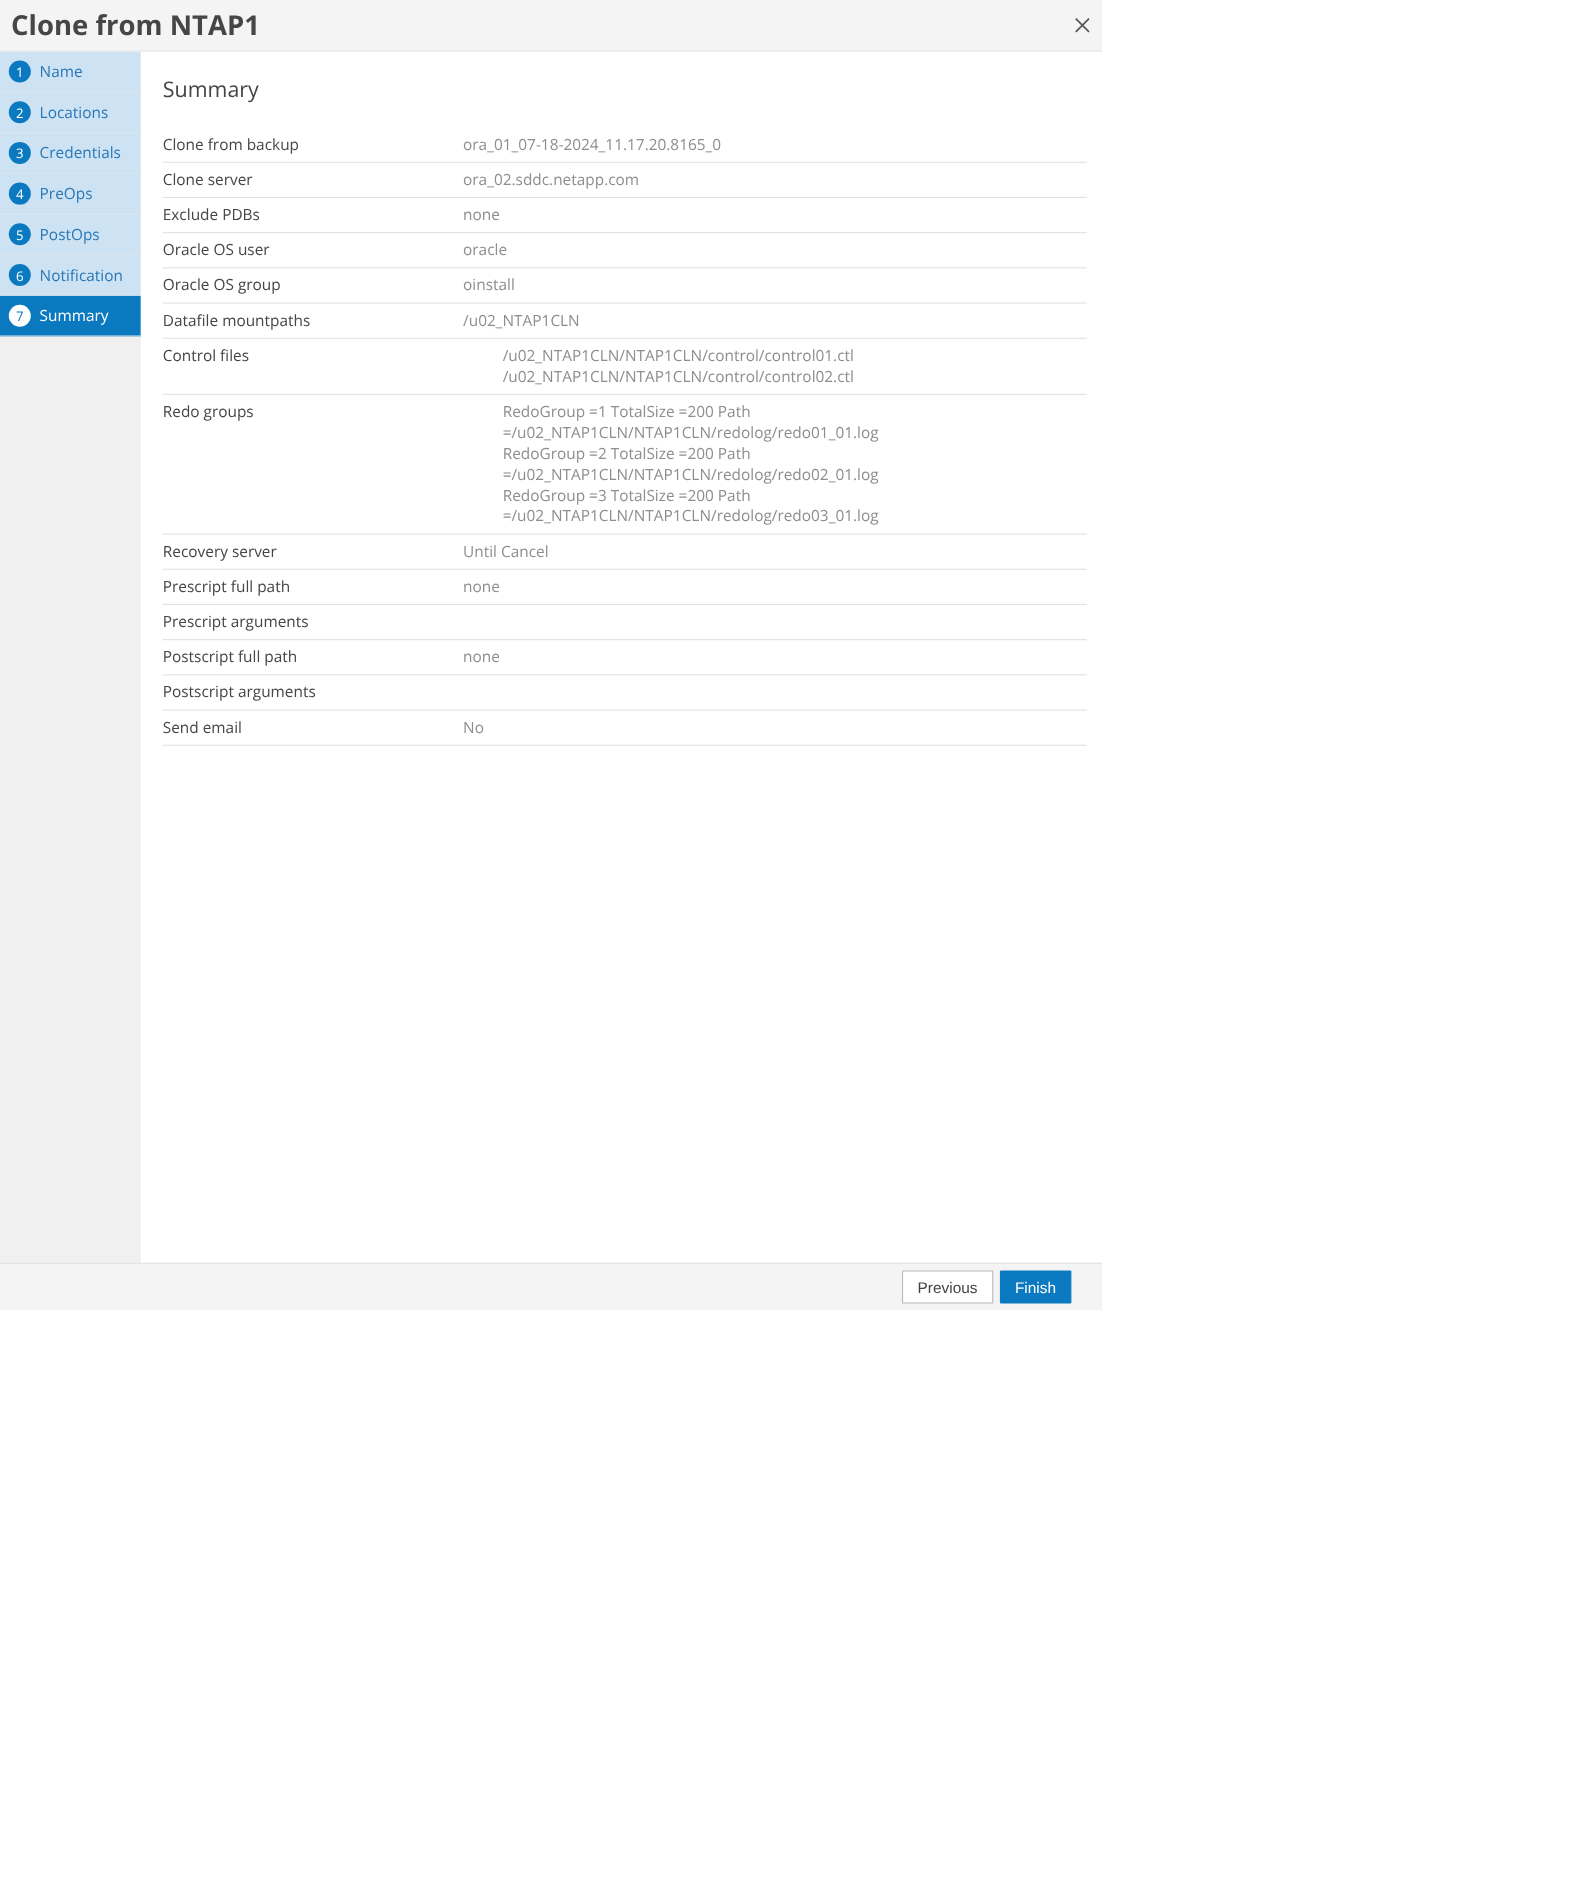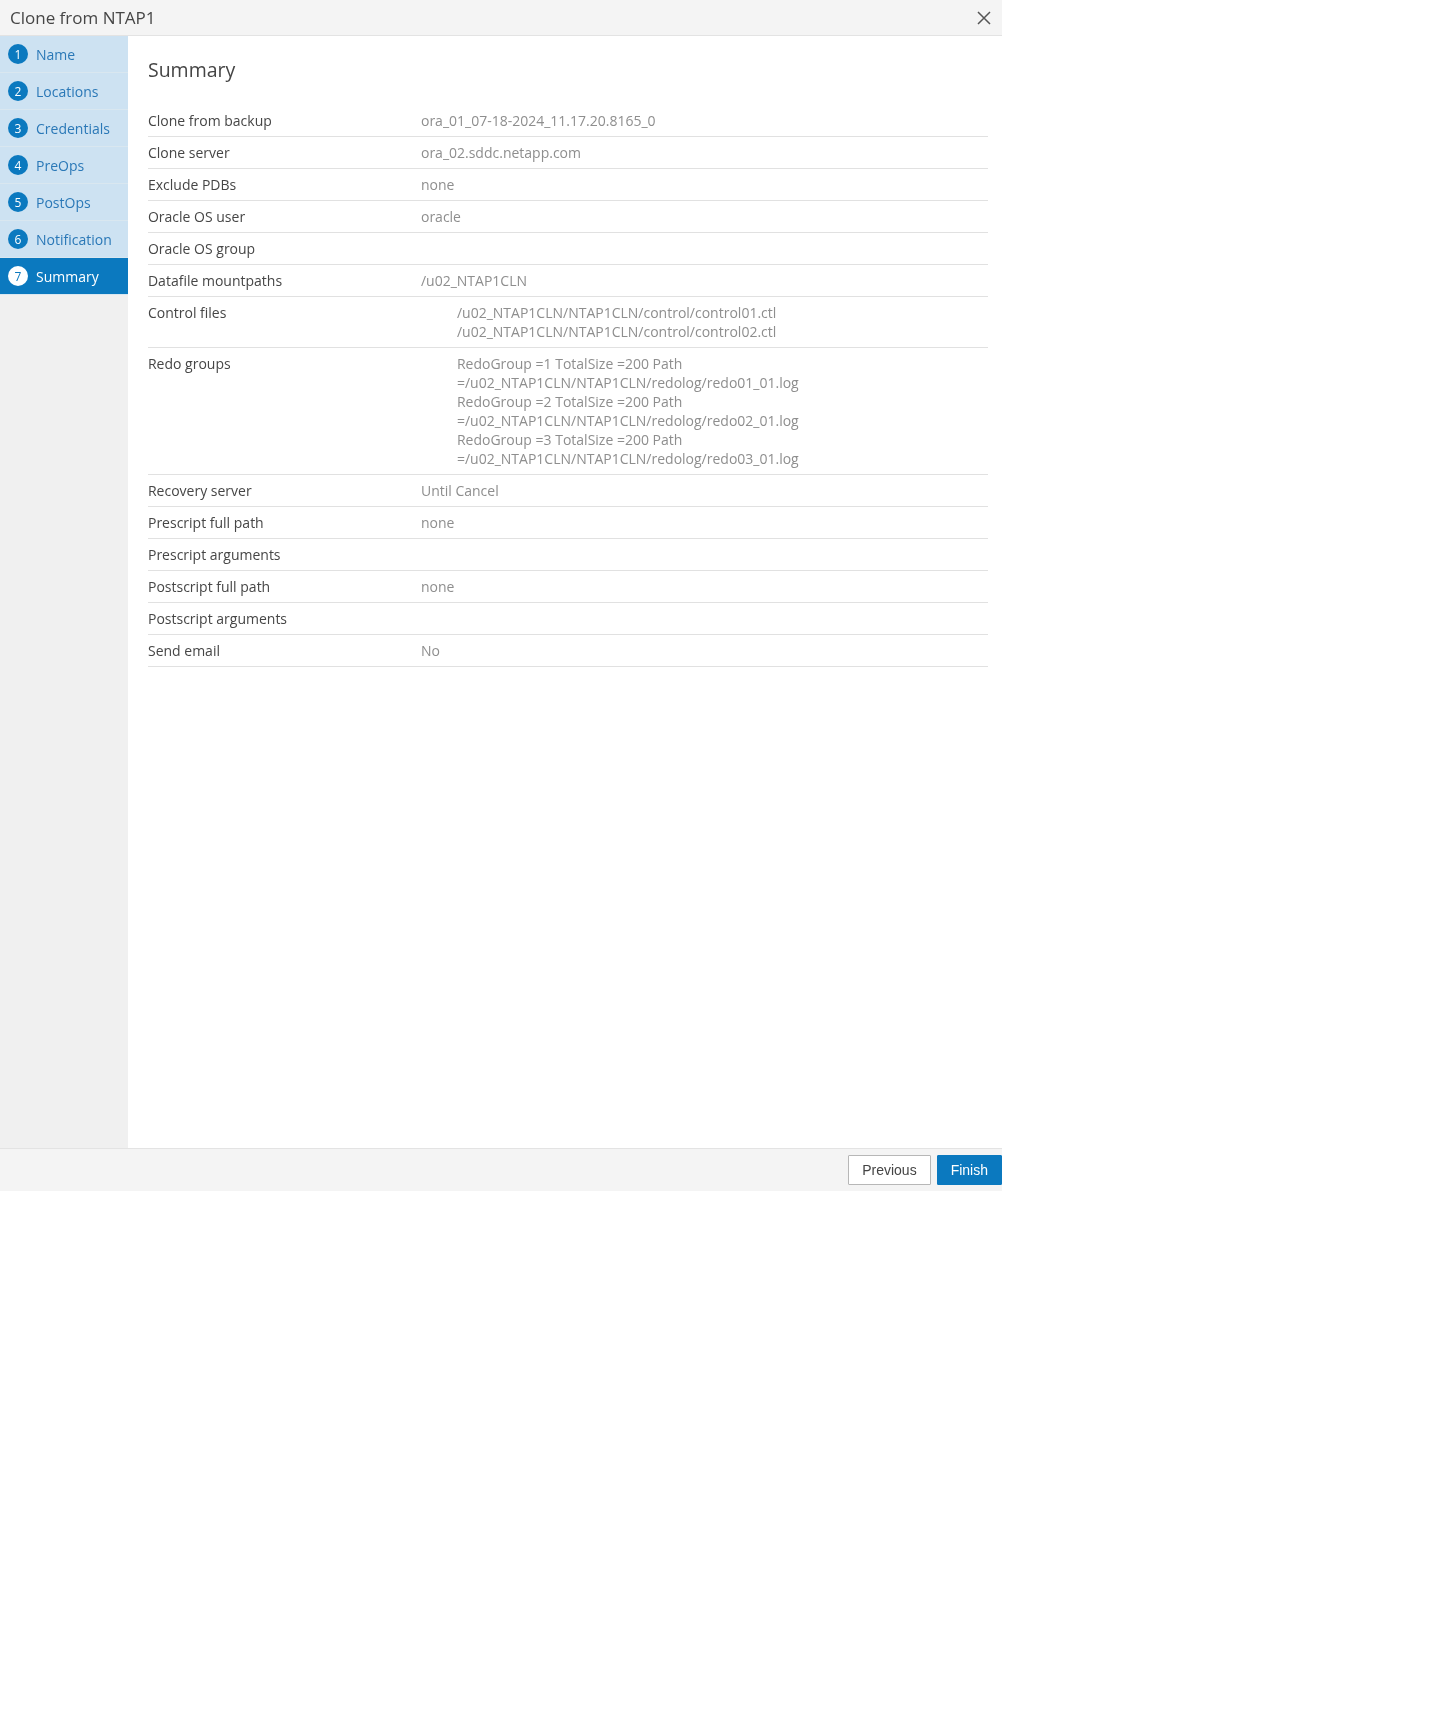--- a/index.html
+++ b/index.html
@@ -16,22 +16,22 @@
 
 .dlg-header {
   display: flex;
   align-items: center;
   justify-content: space-between;
   padding: 6px 10px;
   background: #f4f4f4;
   border-bottom: 1px solid #e3e3e3;
 }
 .dlg-title {
-  font-size: 17px;
-  font-weight: 400;
+  font-size: 25px;
+  font-weight: 700;
   color: #464646;
 }
 .close-icon {
   width: 16px;
   height: 16px;
   cursor: pointer;
   display: flex;
   align-items: center;
   justify-content: center;
   color: #555;
@@ -120,21 +120,21 @@
   color: #8e8e8e;
   flex: 1 1 auto;
 }
 .sum-value .line { display: block; margin-left: 36px; }
 
 
 .dlg-footer {
   display: flex;
   justify-content: flex-end;
   align-items: center;
-  padding: 6px 0;
+  padding: 6px 28px;
   gap: 6px;
   background: #f4f4f4;
   border-top: 1px solid #e3e3e3;
 }
 .btn {
   font-size: 14px;
   padding: 6px 13px;
   border-radius: 1px;
   cursor: pointer;
 }
@@ -208,20 +208,21 @@
         <div class="sum-row">
           <div class="sum-label">Exclude PDBs</div>
           <div class="sum-value">none</div>
         </div>
         <div class="sum-row">
           <div class="sum-label">Oracle OS user</div>
           <div class="sum-value">oracle</div>
         </div>
         <div class="sum-row">
           <div class="sum-label">Oracle OS group</div>
+          <div class="sum-value">oinstall</div>
         </div>
         <div class="sum-row">
           <div class="sum-label">Datafile mountpaths</div>
           <div class="sum-value">/u02_NTAP1CLN</div>
         </div>
         <div class="sum-row">
           <div class="sum-label">Control files</div>
           <div class="sum-value">
             <span class="line">/u02_NTAP1CLN/NTAP1CLN/control/control01.ctl</span>
             <span class="line">/u02_NTAP1CLN/NTAP1CLN/control/control02.ctl</span>

